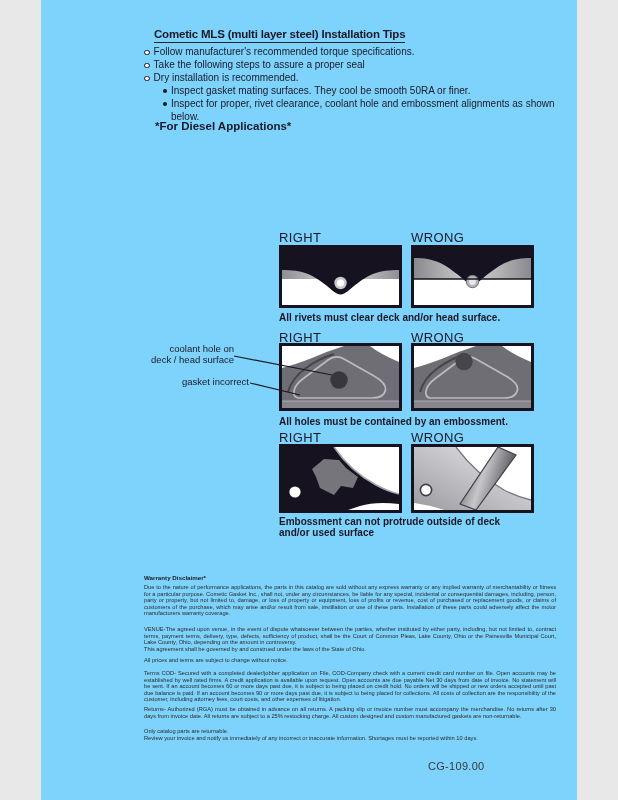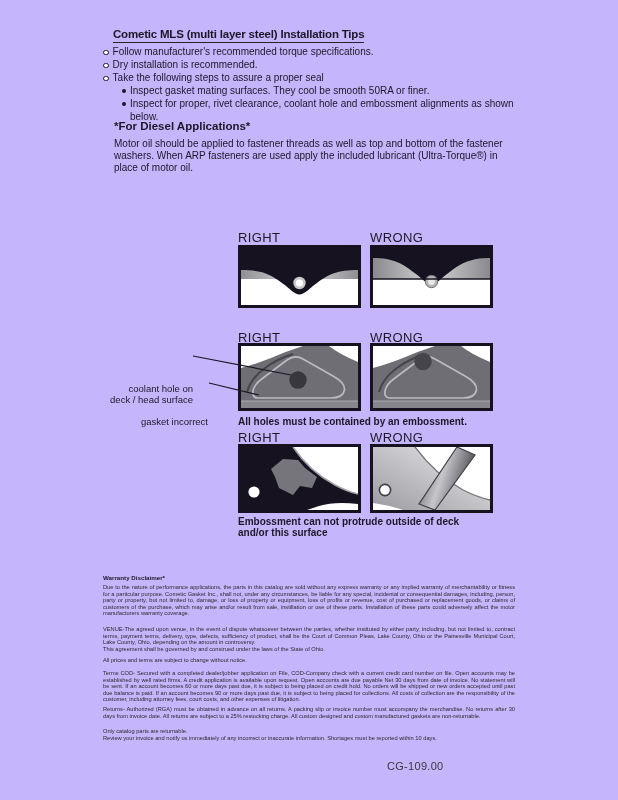--- a/index.html
+++ b/index.html
@@ -1,17 +1,17 @@
 <!DOCTYPE html>
 <html><head>
 <meta charset="utf-8">
 <style>
   html,body{margin:0;padding:0;background:#e8e8e8;}
   .page{
-    position:relative;width:618px;height:800px;background:#c4b5fd;
+    position:relative;width:536px;height:800px;background:#7dd3fc;
     font-family:"Liberation Sans", sans-serif;color:#1c1826;overflow:hidden;
     margin:0 auto;
   }
   .abs{position:absolute;}
   
   .title{
     left:113px;top:28px;font-size:11.5px;font-weight:bold;letter-spacing:-0.2px;
     border-bottom:1.6px solid #26222e;padding-bottom:2px;white-space:nowrap;
   }
   
@@ -24,59 +24,58 @@
   
   .diesel-head{left:114px;top:120px;font-size:11.5px;font-weight:bold;}
   .para{left:114px;width:400px;font-size:10px;line-height:12.2px;}
   
   .figlabel{font-size:13px;letter-spacing:0.4px;text-align:left;width:123px;color:#1c1826;}
   .caption{font-size:10px;font-weight:bold;line-height:11px;color:#1c1826;}
   .panel{border:3px solid #16121f;background:#fff;box-sizing:border-box;width:123px;}
   .panel svg{display:block;width:100%;height:100%;}
   .r1{height:63px;} .r2{height:68px;} .r3{height:69px;}
   
-  .sidelbl{font-size:9.5px;line-height:10.5px;text-align:right;color:#1c1826;margin-top:40px;}
+  .sidelbl{font-size:9.5px;line-height:10.5px;text-align:right;color:#1c1826;}
   .leaders{pointer-events:none;}
   
   .fine{left:103px;width:412px;font-size:5.7px;line-height:6.6px;color:#2b2b2b;text-align:justify;}
   .fine-head{left:103px;font-size:6.2px;font-weight:bold;color:#1c1826;}
   .footer-code{left:387px;top:760px;font-size:11px;letter-spacing:0.3px;color:#3a3a3a;text-align:center;}
 </style>
 </head>
 <body>
 
 <div class="page">
 
   <div class="abs title">Cometic MLS (multi layer steel) Installation Tips</div>
 
   <div class="abs bullets">
     <div class="brow">
       <span class="mark ring"></span>
       <span>Follow manufacturer's recommended torque specifications.</span>
     </div>
     <div class="brow">
       <span class="mark ring"></span>
-      <span>Dry installation is recommended.</span>
+      <span>Take the following steps to assure a proper seal</span>
     </div>
     <div class="brow">
       <span class="mark ring"></span>
-      <span>Take the following steps to assure a proper seal</span>
+      <span>Dry installation is recommended.</span>
     </div>
     <div class="brow sub">
       <span class="mark dot"></span>
       <span>Inspect gasket mating surfaces.  They cool be smooth 50RA or finer.</span>
     </div>
     <div class="brow sub">
       <span class="mark dot"></span>
       <span>Inspect for proper, rivet clearance, coolant hole and embossment alignments as shown below.</span>
     </div>
   </div>
 
   <div class="abs diesel-head" style="top: 120px; left: 114px;">*For Diesel Applications*</div>
-  <div class="abs para" style="top:138px;">Motor oil should be applied to fastener threads as well as top and bottom of the fastener washers. When ARP fasteners are used apply the included lubricant (Ultra-Torque®) in place of motor oil.</div>
 
   <div class="abs figlabel" style="left:238px;top:230px;">RIGHT</div>
   <div class="abs figlabel" style="left:370px;top:230px;">WRONG</div>
 
   <div class="abs panel r1" style="left:238px;top:245px;">
     <svg viewBox="0 0 117 57" preserveAspectRatio="none">
       <defs>
         <linearGradient id="g1a" x1="0" y1="0" x2="1" y2="0">
           <stop offset="0" stop-color="#8f8f93"></stop>
             <stop offset="0.5" stop-color="#dcdcde"></stop>
@@ -100,20 +99,21 @@
         </linearGradient>
       </defs>
       <rect width="117" height="57" fill="#ffffff"></rect>
       <rect x="0" y="10" width="117" height="21" fill="url(#g1b)"></rect>
       <path d="M0,0 H117 V10 C96,10 87,16 74,26 C65,33 61.5,37.5 58.5,37.5 C55.5,37.5 52,33 43,26 C30,16 21,10 0,10 Z" fill="#16121f"></path>
       <circle cx="58.5" cy="33.5" r="6.2" fill="#b4b4b8" stroke="#6f6f73" stroke-width="1"></circle>
       <circle cx="58.5" cy="33.5" r="3.4" fill="#e9e9ea"></circle>
       <line x1="0" y1="31" x2="117" y2="31" stroke="#16121f" stroke-width="1.4"></line>
     </svg>
   </div>
+  <div class="abs caption" style="left:238px;top:312px;">All rivets must clear deck and/or head surface.</div>
 
   <div class="abs figlabel" style="left:238px;top:330px;">RIGHT</div>
   <div class="abs figlabel" style="left:370px;top:330px;">WRONG</div>
 
   <div class="abs sidelbl" style="left:96px;top:344px;width:97px;">
     <div>coolant hole on</div>
     <div>deck / head surface</div>
   </div>
   <div class="abs sidelbl" style="left:108px;top:377px;width:100px;">gasket incorrect</div>
 
@@ -175,21 +175,21 @@
         </linearGradient>
       </defs>
       <rect width="117" height="63" fill="#ffffff"></rect>
       <path d="M0,0 H42 Q62,27 90,43 Q104,50 117,53 V63 H30 Q18,58.5 0,56 Z" fill="url(#bandg)"></path>
       <path d="M42,0 Q62,27 90,43 Q104,50 117,53" fill="none" stroke="#76757c" stroke-width="1.3"></path>
       <path d="M84,0 L102,8 L62,63 L46,57 Z" fill="url(#embg)" stroke="#3f3e46" stroke-width="1.2"></path>
       <circle cx="12" cy="43" r="5.6" fill="#ffffff" stroke="#3f3e46" stroke-width="1.6"></circle>
     </svg>
   </div>
   <div class="abs caption" style="left:238px;top:516px;text-align:right;">Embossment can not protrude outside of deck</div>
-  <div class="abs caption" style="left:238px;top:527px;">and/or this surface</div>
+  <div class="abs caption" style="left:238px;top:527px;">and/or used surface</div>
 
   <div class="abs fine-head" style="top: 574px; left: 103px;">Warranty Disclaimer*</div>
   <div class="abs fine" style="top:584px;">Due to the nature of performance applications, the parts in this catalog are sold without any express warranty or any implied warranty of merchantability or fitness for a particular purpose.  Cometic Gasket Inc., shall not, under any circumstances, be liable for any special, incidental or consequential damages, including, person, party or property, but not limited to, damage, or loss of property or equipment, loss of profits or revenue, cost of purchased or replacement goods, or claims of customers of the purchase, which may arise and/or result from sale, instillation or use of these parts.  Installation of these parts could adversely affect the motor manufacturers warranty coverage.</div>
   <div class="abs fine" style="top:626px;">
     <div>VENUE-The agreed upon venue, in the event of dispute whatsoever between the parties, whether instituted by either party, including, but not limited to, contract terms, payment terms, delivery, type, defects, sufficiency of product, shall be the Court of Common Pleas, Lake County, Ohio or the Painesville Municipal Court, Lake County, Ohio, depending on the amount in controversy.</div>
     <div>This agreement shall be governed by and construed under the laws of the State of Ohio.</div>
   </div>
   <div class="abs fine" style="top:657px;">All prices and terms are subject to change without notice.</div>
   <div class="abs fine" style="top:670px;">Terms COD- Secured with a completed dealer/jobber application on File, COD-Company check with a current credit card number on file.  Open accounts may be established by well rated firms.  A credit application is available upon request.  Open accounts are due payable Net 30 days from date of invoice.  No statement will be sent.  If an account becomes 60 or more days past due, it is subject to being placed on credit hold.  No orders will be shipped or new orders accepted until past due balance is paid.  If an account becomes 90 or more days past due, it is subject to being placed for collections.  All costs of collection are the responsibility of the customer, including attorney fees, court costs, and other expenses of litigation.</div>
   <div class="abs fine" style="top:706px;">Returns- Authorized (RGA) must be obtained in advance on all returns.  A packing slip or invoice number must accompany the merchandise.  No returns after 30 days from invoice date.  All returns are subject to a 25% restocking charge.  All custom designed and custom manufactured gaskets are non-returnable.</div>

